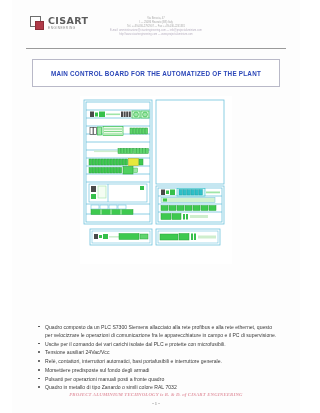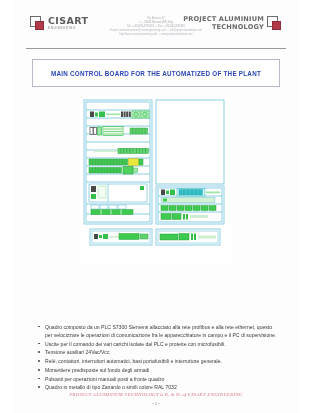--- a/index.html
+++ b/index.html
@@ -211,30 +211,20 @@
     </div>
 
     <div class="header-address">
       <div>Via Brescia, 47</div>
       <div>I — 25086 Rezzato (BS) Italy</div>
       <div>Tel. ++39-030-2792907  —  Fax ++39-030-2241381</div>
       <div class="addr-mail">E-mail: amministrazione@cisartengineering.com  —  info@projectaluminium.com</div>
       <div class="addr-mail">http://www.cisartengineering.com  —  www.projectaluminium.com</div>
     </div>
 
-    <div class="logo-right">
-      <span class="logo-mark">
-        <span class="sq-outer"></span>
-        <span class="sq-inner"></span>
-      </span>
-      <span class="logo-text-block">
-        <span class="logo-name">PROJECT ALUMINIUM</span>
-        <span class="logo-name second">TECHNOLOGY</span>
-      </span>
-    </div>
   </div>
 
   <div class="header-rule"></div>
 
   <div class="title-box">
     <div class="title-text">MAIN CONTROL BOARD FOR THE AUTOMATIZED OF THE PLANT</div>
   </div>
 
   <div class="drawing-wrap">
     <div class="drawing">

